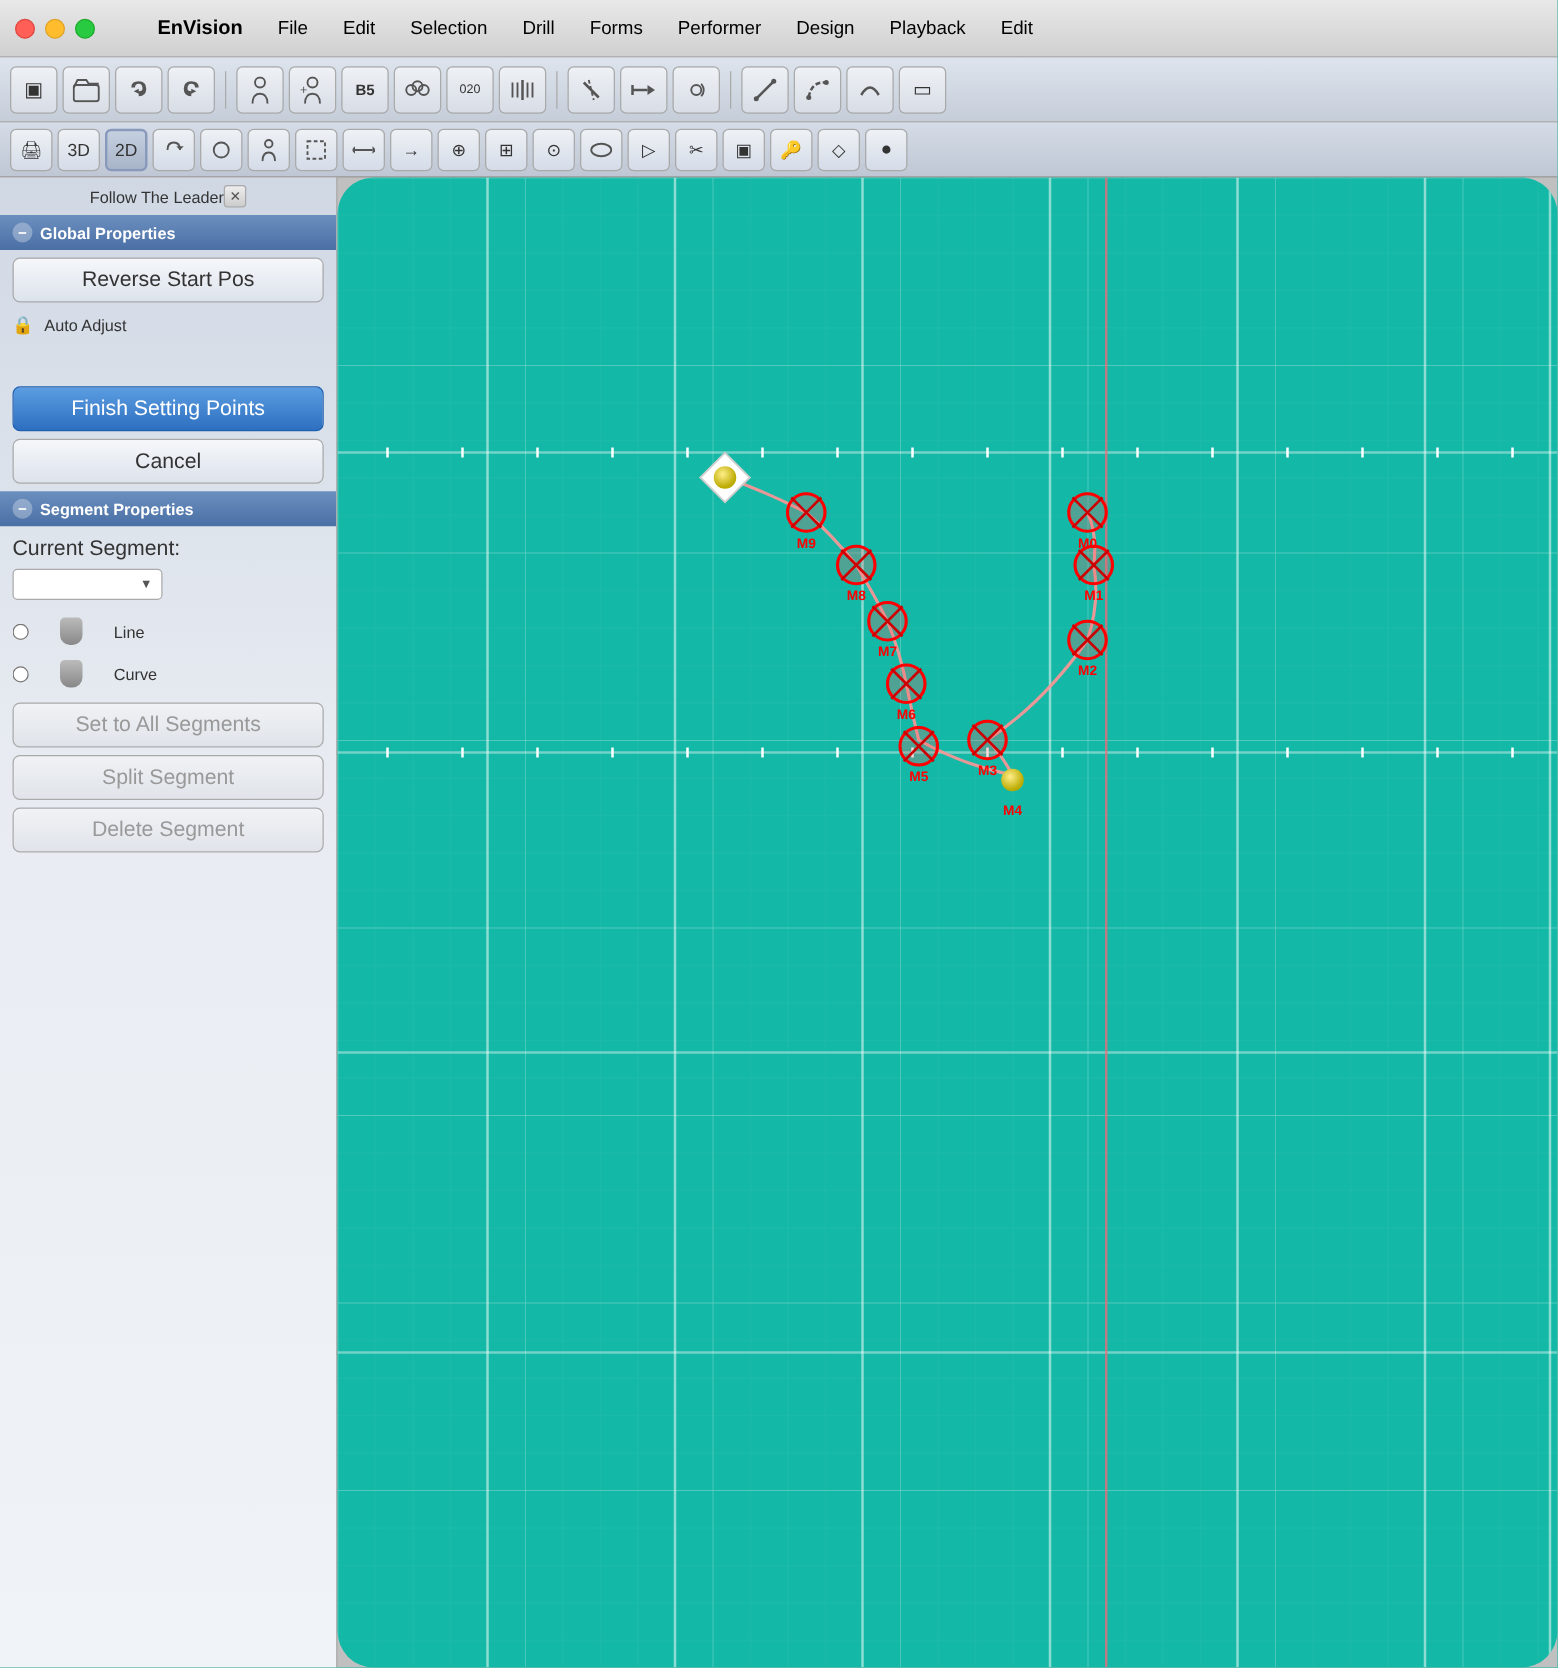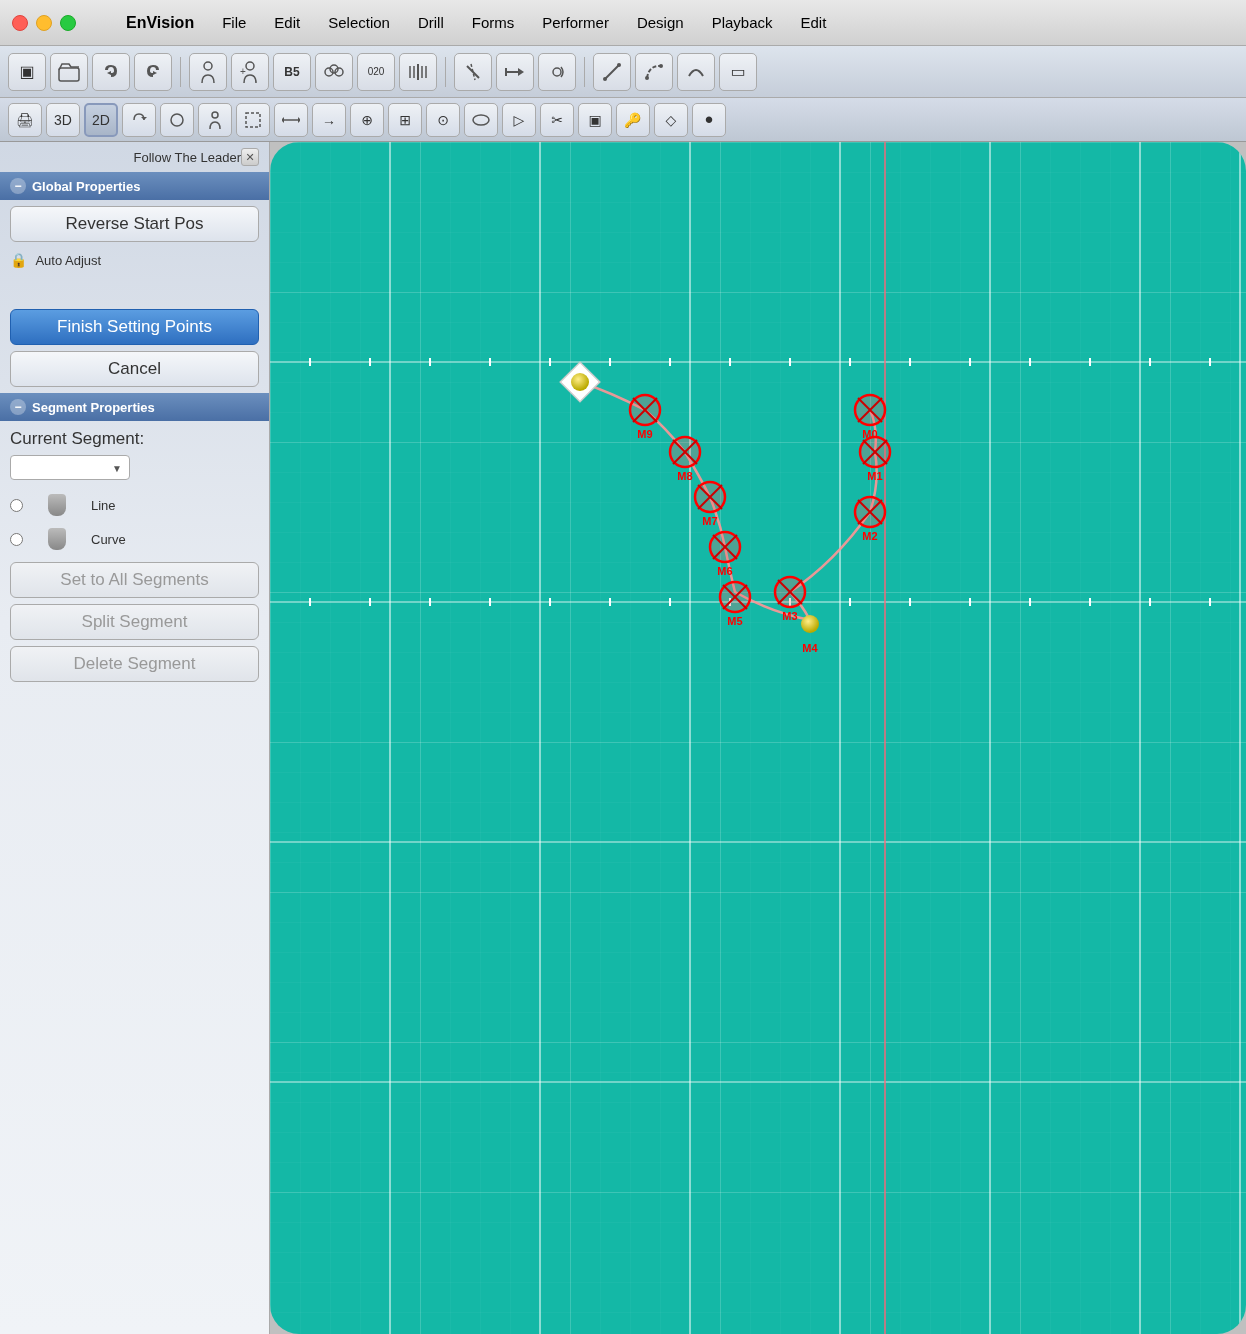--- a/index.html
+++ b/index.html
@@ -100,21 +100,21 @@
       width: 270px;
       background: linear-gradient(to bottom, #d0d8e4 0%, #e8ecf2 40%, #f0f3f7 100%);
       border-right: 1px solid #aaa;
       padding: 0;
       overflow: hidden;
       position: relative;
     }
     .panel-title-bar {
       display: flex;
       align-items: center;
-      justify-content: flex-end;
+      justify-content: center;
       padding: 6px 10px;
       background: transparent;
     }
     .panel-title {
       font-size: 13px;
       color: #333;
       font-weight: normal;
     }
     .close-btn {
       width: 18px; height: 18px;

